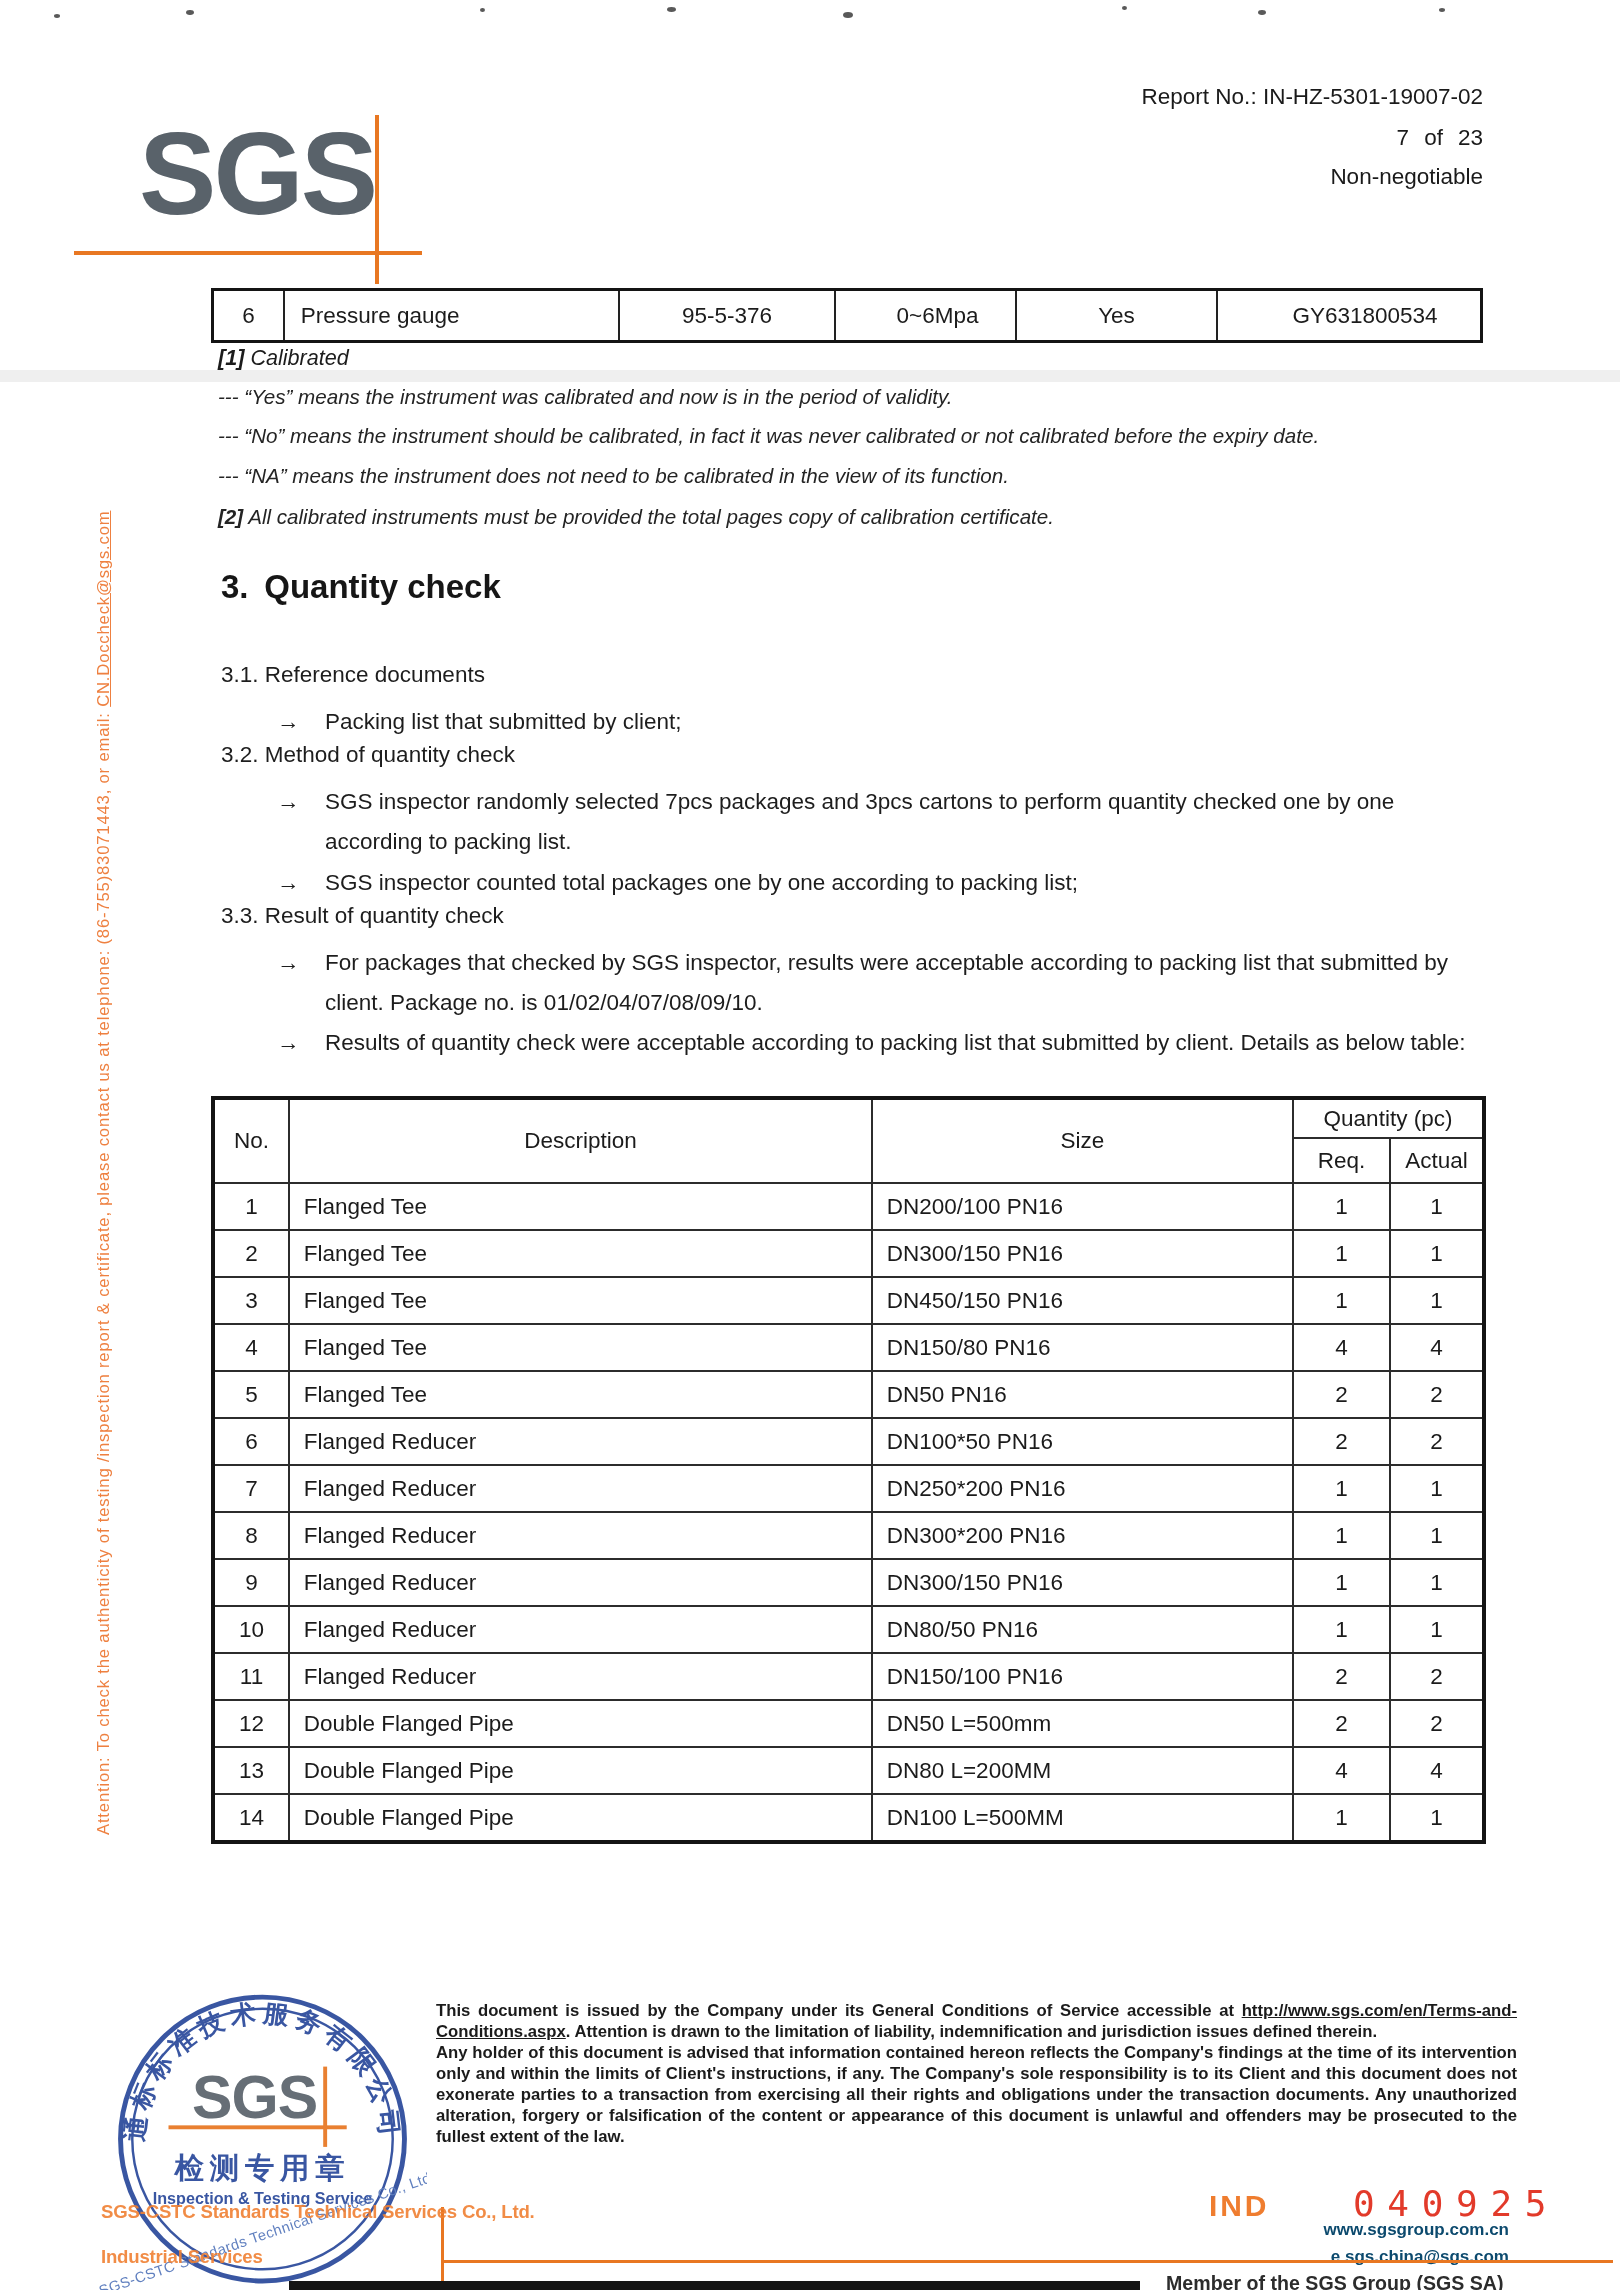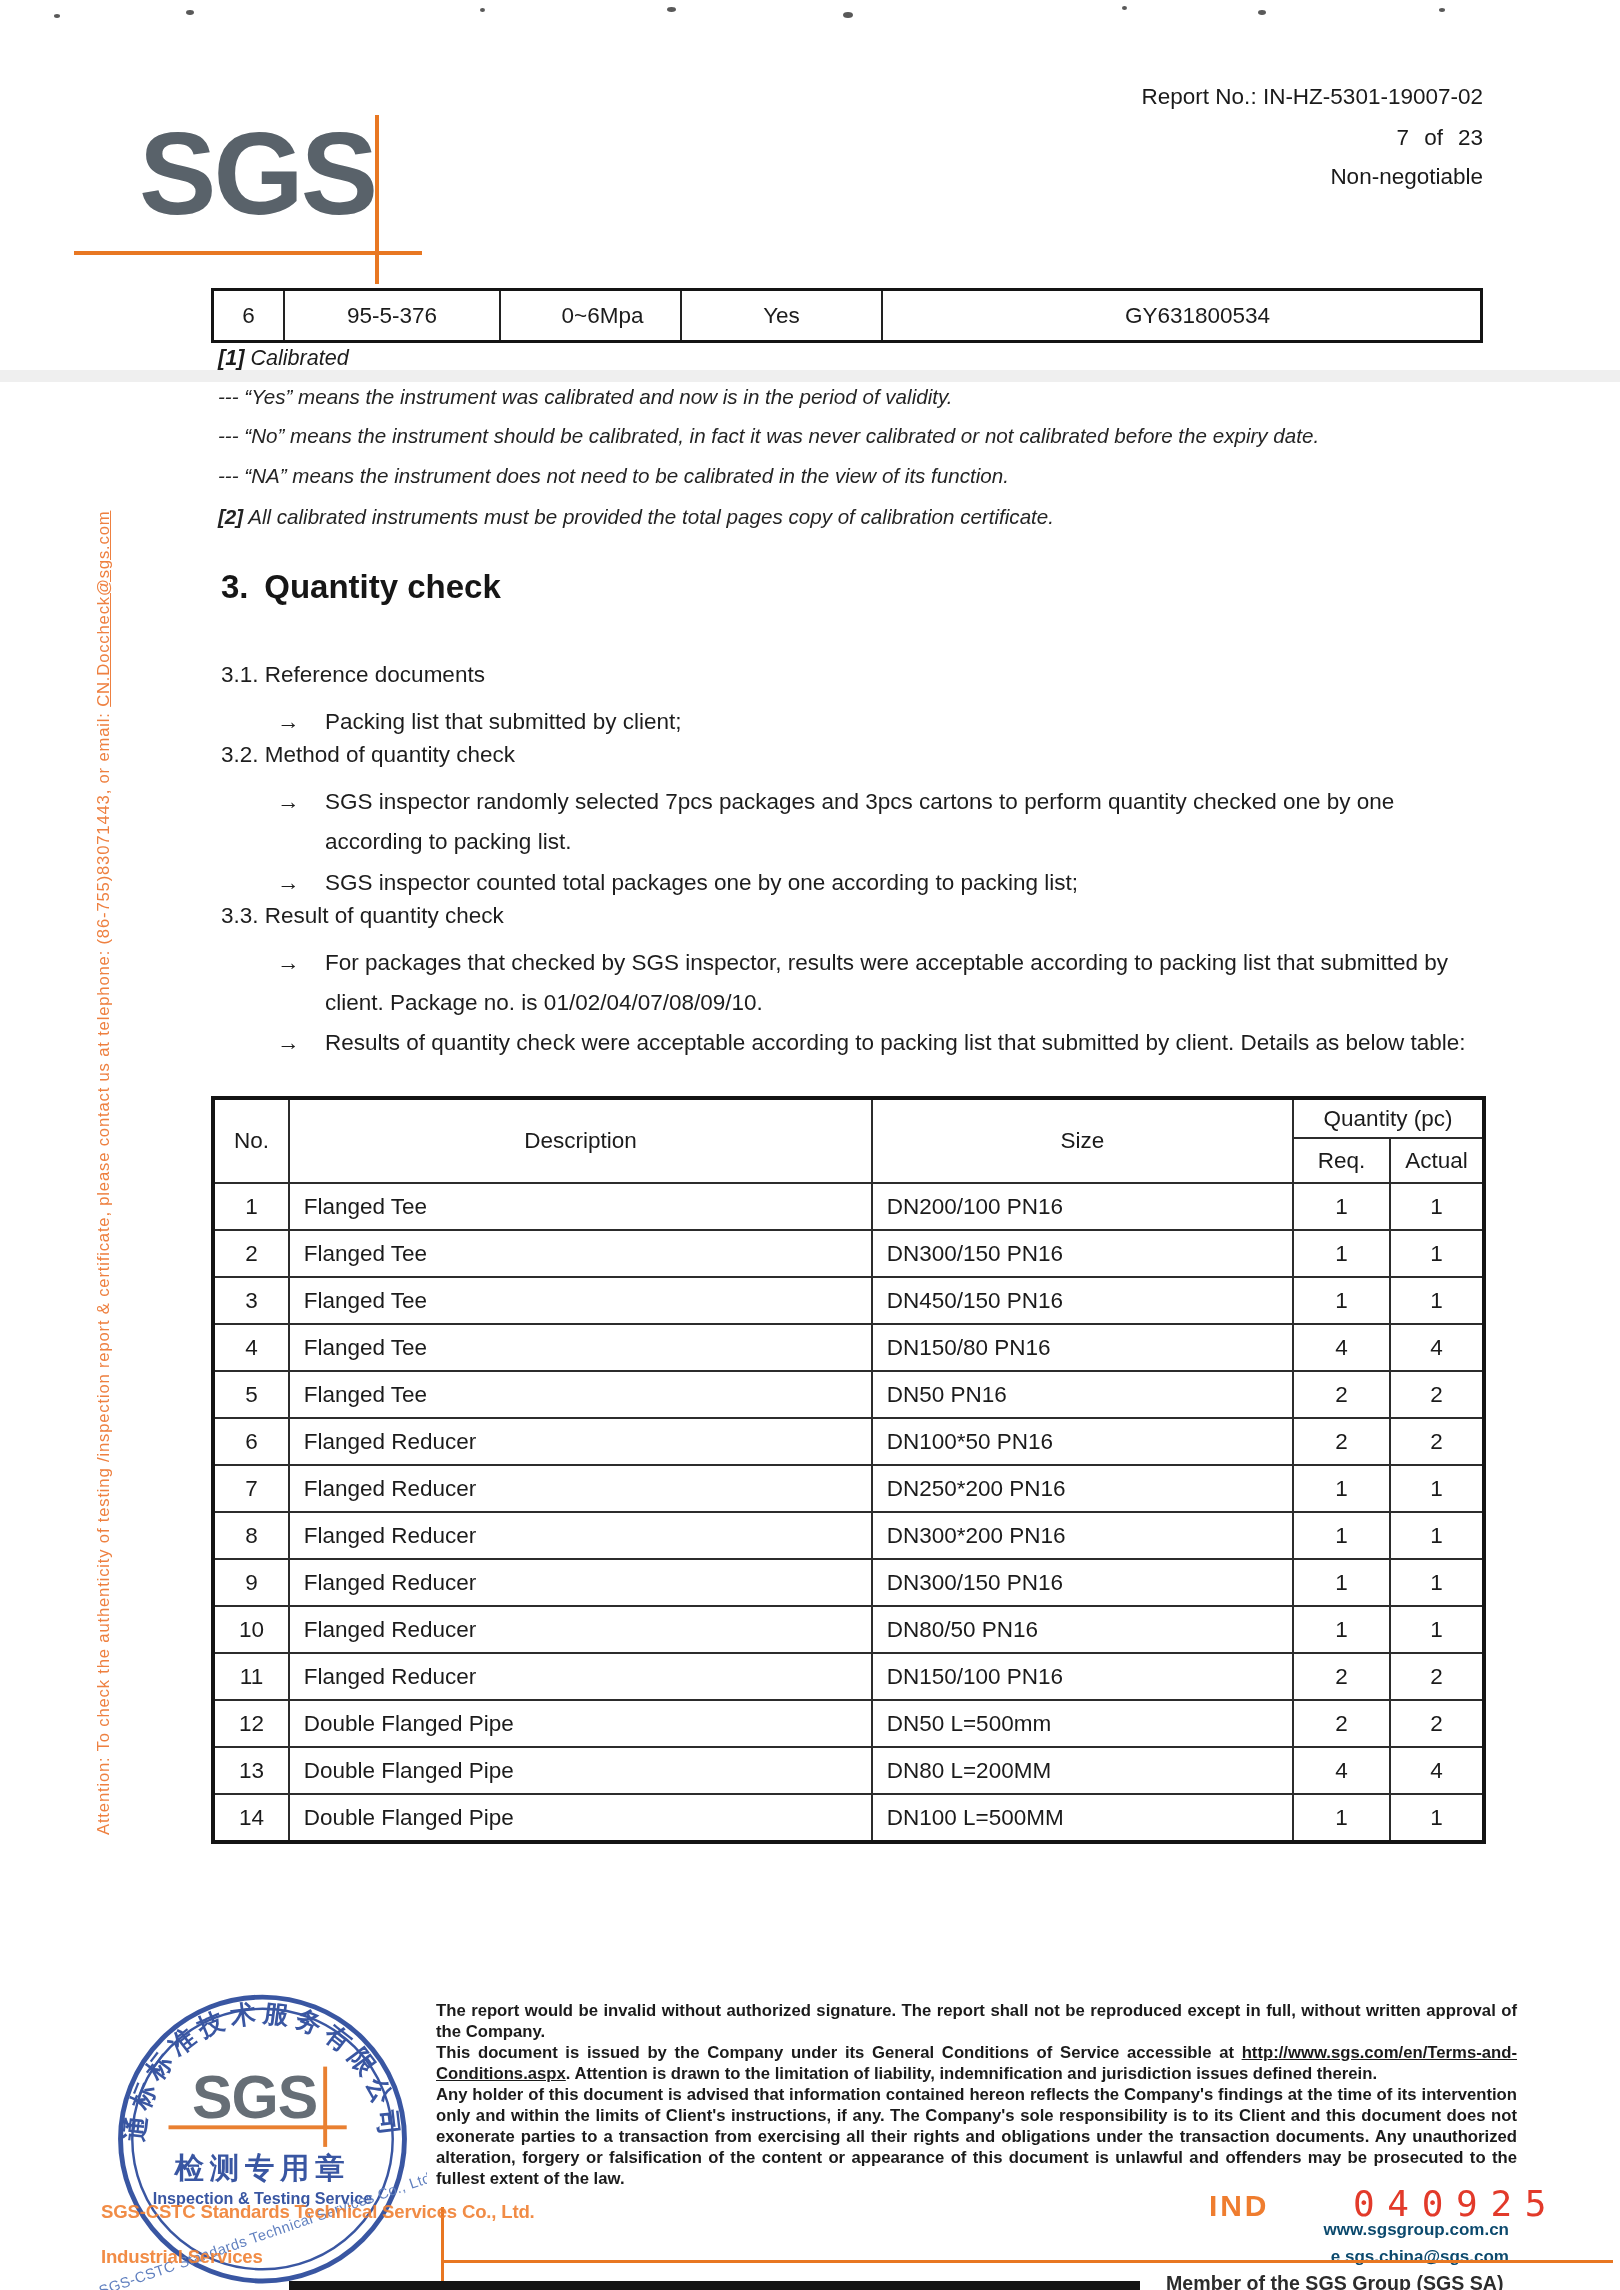--- a/index.html
+++ b/index.html
@@ -93,20 +93,21 @@
 <div class="hdr-line" style="top:84px;">Report No.: IN-HZ-5301-19007-02</div>
 <div class="hdr-line page-of" style="top:125px;">7 of 23</div>
 <div class="hdr-line" style="top:164px;">Non-negotiable</div>
 
 <div class="logo-text">SGS</div>
 <div class="logo-hline"></div>
 <div class="logo-vline"></div>
 
 <div class="frag-table">
   <div class="frag-cell" style="flex:0 0 71px;">6</div>
+  <div class="frag-cell fc-name" style="flex:0 0 335px;">Pressure gauge</div>
   <div class="frag-cell" style="flex:0 0 216px;">95-5-376</div>
   <div class="frag-cell" style="flex:0 0 181px;padding-left:24px;">0~6Mpa</div>
   <div class="frag-cell" style="flex:0 0 201px;">Yes</div>
   <div class="frag-cell" style="flex:1 1 auto;padding-left:32px;">GY631800534</div>
 </div>
 
 <div class="note1">
   <span class="bracket">[1]</span>
   <span>Calibrated</span>
 </div>
@@ -291,21 +292,20 @@
   </text>
   <text x="160" y="128" text-anchor="middle" font-size="62" font-weight="bold" fill="#5b646c" letter-spacing="-1" font-family="Liberation Sans, sans-serif">SGS</text>
   <rect x="72" y="136" width="182" height="4" fill="#e87722"></rect>
   <rect x="230" y="76" width="4" height="82" fill="#e87722"></rect>
   <text x="168" y="190" text-anchor="middle" font-size="30" font-weight="bold" fill="#2b4a9b" letter-spacing="6" font-family="Liberation Sans, sans-serif">检测专用章</text>
   <text x="168" y="216" text-anchor="middle" font-size="16.5" font-weight="bold" fill="#2b4a9b" font-family="Liberation Sans, sans-serif">Inspection &amp; Testing Service</text>
   <text x="172" y="252" text-anchor="middle" font-size="15" fill="#5577bb" letter-spacing="0.5" transform="rotate(-19 172 252)" font-family="Liberation Sans, sans-serif">SGS-CSTC Standards Technical Services Co., Ltd</text>
 </svg>
 
 <div class="disclaimer">
-  <div>The report would be invalid without authorized signature. The report shall not be reproduced except in full, without written approval of the Company.</div>
   <div>
     <span>This document is issued by the Company under its General Conditions of Service accessible at </span><span class="link">http://www.sgs.com/en/Terms-and-Conditions.aspx</span><span>. Attention is drawn to the limitation of liability, indemnification and jurisdiction issues defined therein.</span>
   </div>
   <div>Any holder of this document is advised that information contained hereon reflects the Company's findings at the time of its intervention only and within the limits of Client's instructions, if any.  The Company's sole responsibility is to its Client and this document does not exonerate parties to a transaction from exercising all their rights and obligations under the transaction documents. Any unauthorized alteration, forgery or falsification of the content or appearance of this document is unlawful and offenders may be prosecuted to the fullest extent of the law.</div>
 </div>
 
 <div class="ind-code">IND</div>
 <div class="stamp-number">040925</div>
 
 <div class="site-line" style="top:2220px;">www.sgsgroup.com.cn</div>

